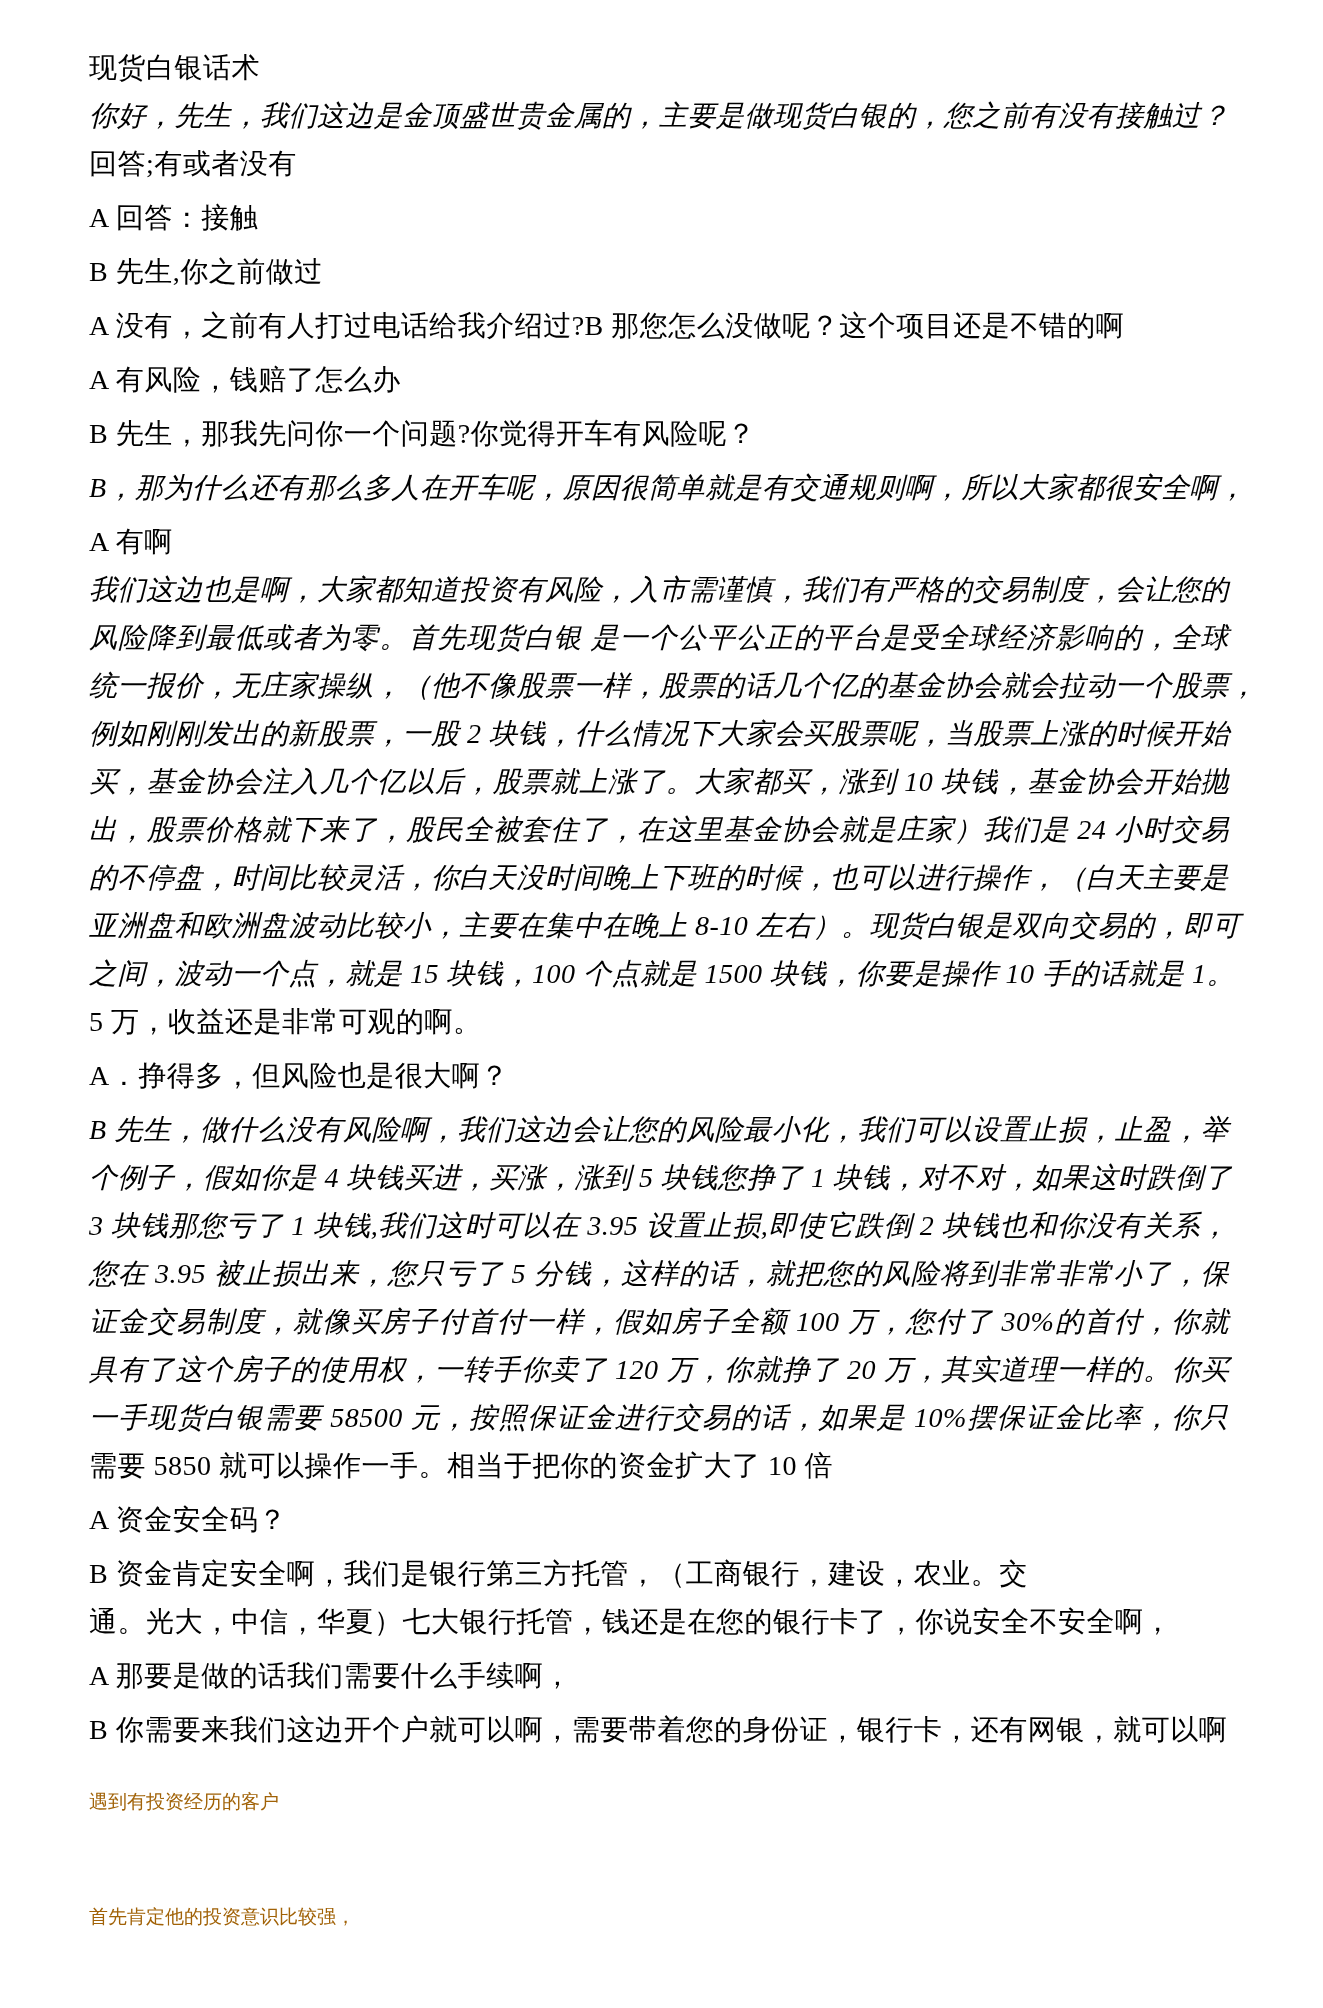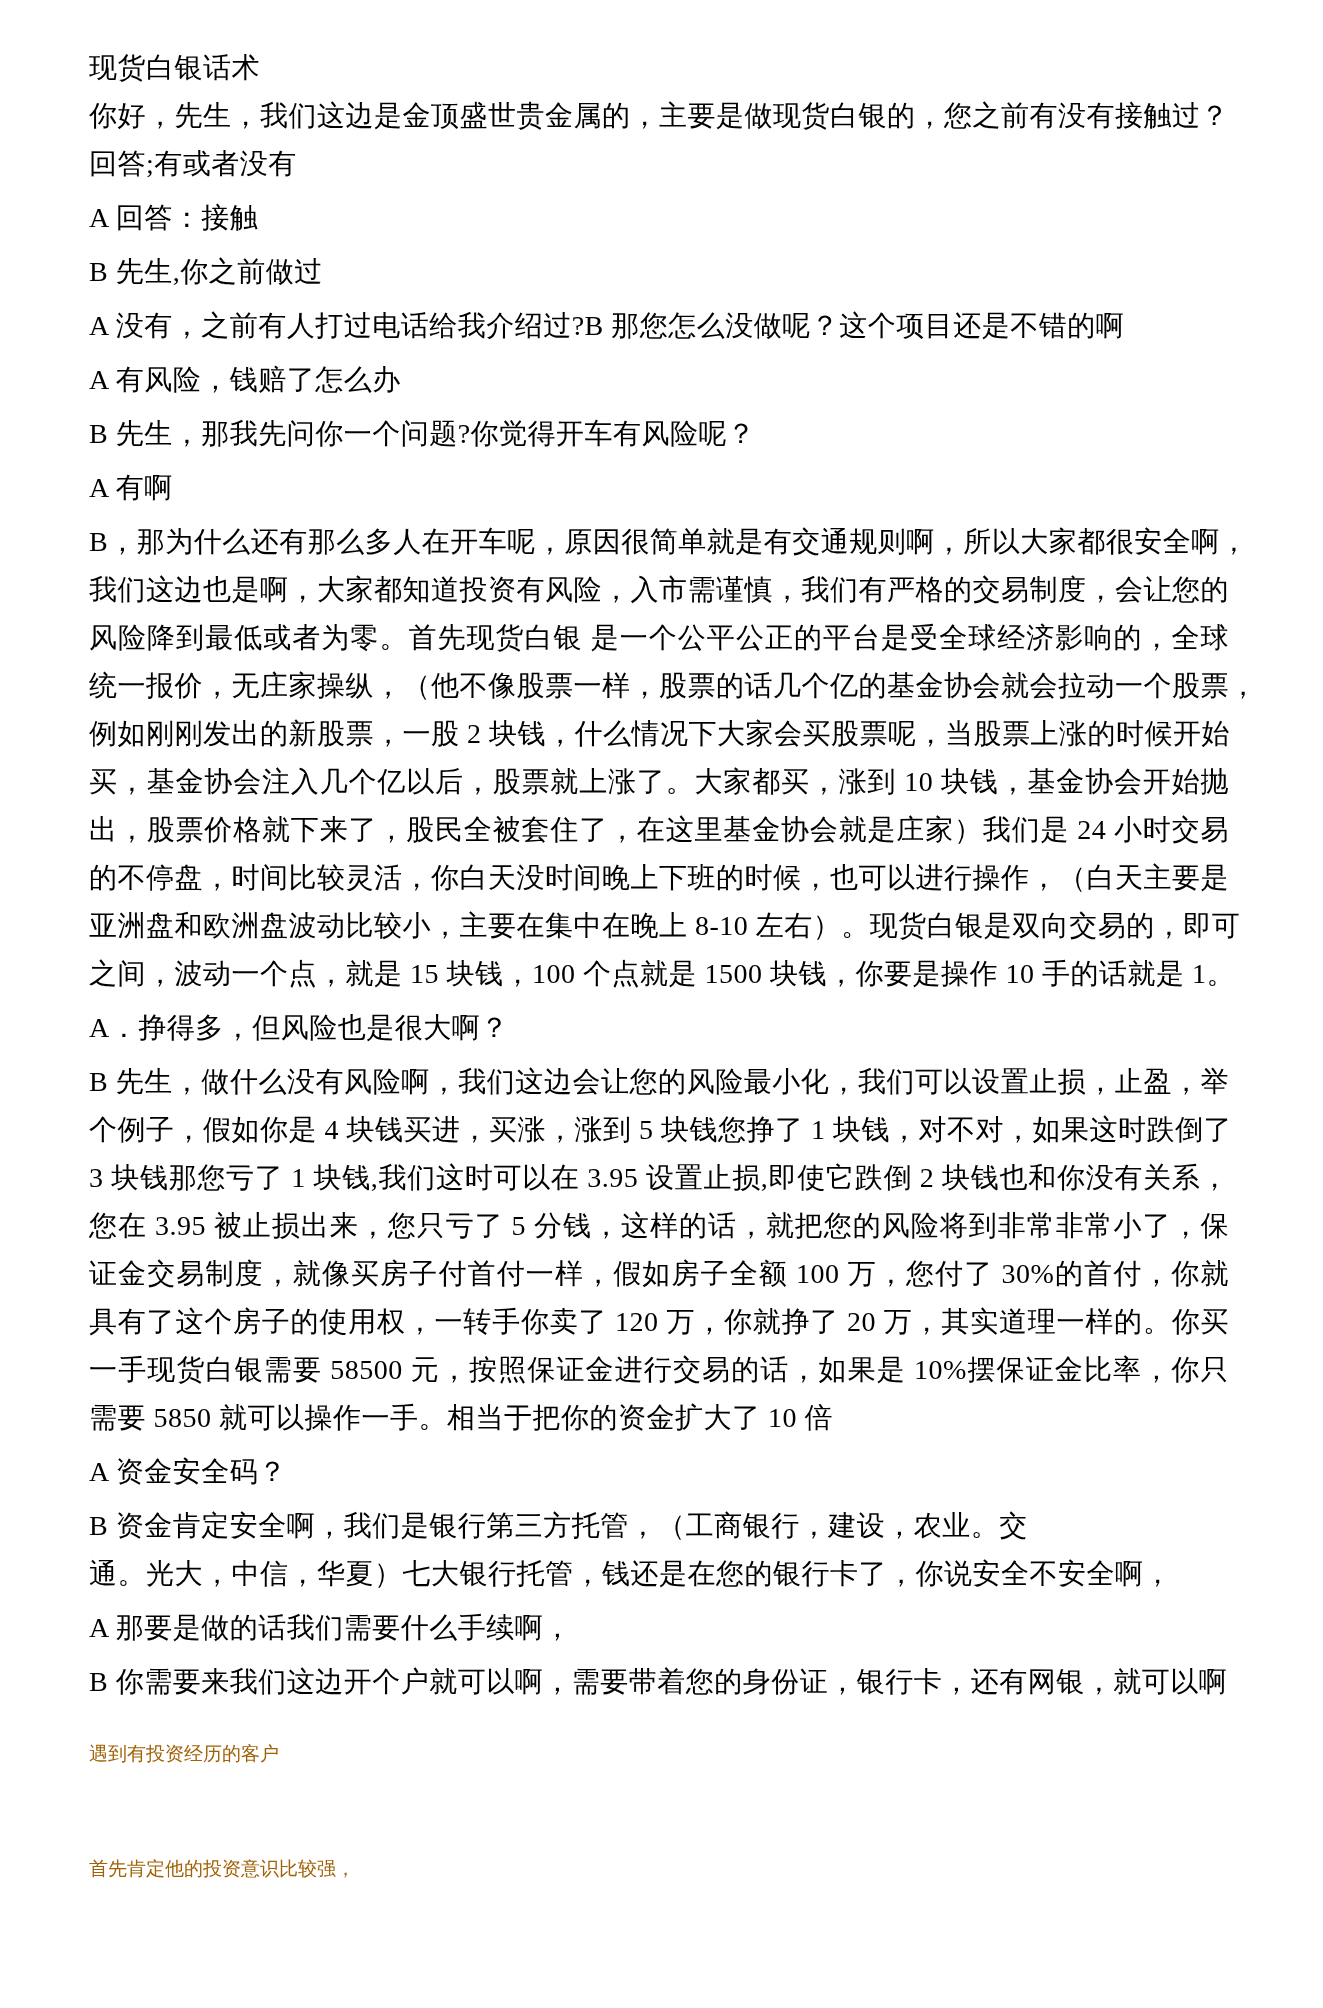--- a/index.html
+++ b/index.html
@@ -16,20 +16,21 @@
     font-family:"Liberation Serif","DejaVu Serif",serif;
     font-size:28px;
     line-height:48px;
     color:#000000;
     white-space:nowrap;
     letter-spacing:0.5px;
   }
   .j{
     text-align:justify;
     text-align-last:justify;
+    font-style:italic;
   }
   .p{margin-top:6px;}
   .sans{
     font-family:Liberation Serif, serif;
     color:#a16207;
     font-size:19px;
     letter-spacing:0;
   }
   .gap1{margin-top:24px;}
   .gap2{margin-top:67px;}
@@ -39,31 +40,32 @@
 
 <div class="page">
   <div class="ln">现货白银话术</div>
   <div class="ln j">你好，先生，我们这边是金顶盛世贵金属的，主要是做现货白银的，您之前有没有接触过？</div>
   <div class="ln">回答;有或者没有</div>
   <div class="ln p">A 回答：接触</div>
   <div class="ln p">B 先生,你之前做过</div>
   <div class="ln p">A 没有，之前有人打过电话给我介绍过?B 那您怎么没做呢？这个项目还是不错的啊</div>
   <div class="ln p">A 有风险，钱赔了怎么办</div>
   <div class="ln p">B 先生，那我先问你一个问题?你觉得开车有风险呢？</div>
+  <div class="ln p j">B，那为什么还有那么多人在开车呢，原因很简单就是有交通规则啊，所以大家都很安全啊，</div>
   <div class="ln p">A 有啊</div>
-  <div class="ln p j">B，那为什么还有那么多人在开车呢，原因很简单就是有交通规则啊，所以大家都很安全啊，</div>
   <div class="ln j">我们这边也是啊，大家都知道投资有风险，入市需谨慎，我们有严格的交易制度，会让您的</div>
   <div class="ln j">风险降到最低或者为零。首先现货白银 是一个公平公正的平台是受全球经济影响的，全球</div>
   <div class="ln j">统一报价，无庄家操纵，（他不像股票一样，股票的话几个亿的基金协会就会拉动一个股票，</div>
   <div class="ln j">例如刚刚发出的新股票，一股 2 块钱，什么情况下大家会买股票呢，当股票上涨的时候开始</div>
   <div class="ln j">买，基金协会注入几个亿以后，股票就上涨了。大家都买，涨到 10 块钱，基金协会开始抛</div>
   <div class="ln j">出，股票价格就下来了，股民全被套住了，在这里基金协会就是庄家）我们是 24 小时交易</div>
   <div class="ln j">的不停盘，时间比较灵活，你白天没时间晚上下班的时候，也可以进行操作，（白天主要是</div>
   <div class="ln j">亚洲盘和欧洲盘波动比较小，主要在集中在晚上 8-10 左右）。现货白银是双向交易的，即可</div>
   <div class="ln j">之间，波动一个点，就是 15 块钱，100 个点就是 1500 块钱，你要是操作 10 手的话就是 1。</div>
+  <div class="ln">5 万，收益还是非常可观的啊。</div>
   <div class="ln p">A．挣得多，但风险也是很大啊？</div>
   <div class="ln p j">B 先生，做什么没有风险啊，我们这边会让您的风险最小化，我们可以设置止损，止盈，举</div>
   <div class="ln j">个例子，假如你是 4 块钱买进，买涨，涨到 5 块钱您挣了 1 块钱，对不对，如果这时跌倒了</div>
   <div class="ln j">3 块钱那您亏了 1 块钱,我们这时可以在 3.95 设置止损,即使它跌倒 2 块钱也和你没有关系，</div>
   <div class="ln j">您在 3.95 被止损出来，您只亏了 5 分钱，这样的话，就把您的风险将到非常非常小了，保</div>
   <div class="ln j">证金交易制度，就像买房子付首付一样，假如房子全额 100 万，您付了 30%的首付，你就</div>
   <div class="ln j">具有了这个房子的使用权，一转手你卖了 120 万，你就挣了 20 万，其实道理一样的。你买</div>
   <div class="ln j">一手现货白银需要 58500 元，按照保证金进行交易的话，如果是 10%摆保证金比率，你只</div>
   <div class="ln">需要 5850 就可以操作一手。相当于把你的资金扩大了 10 倍</div>
   <div class="ln p">A 资金安全码？</div>

